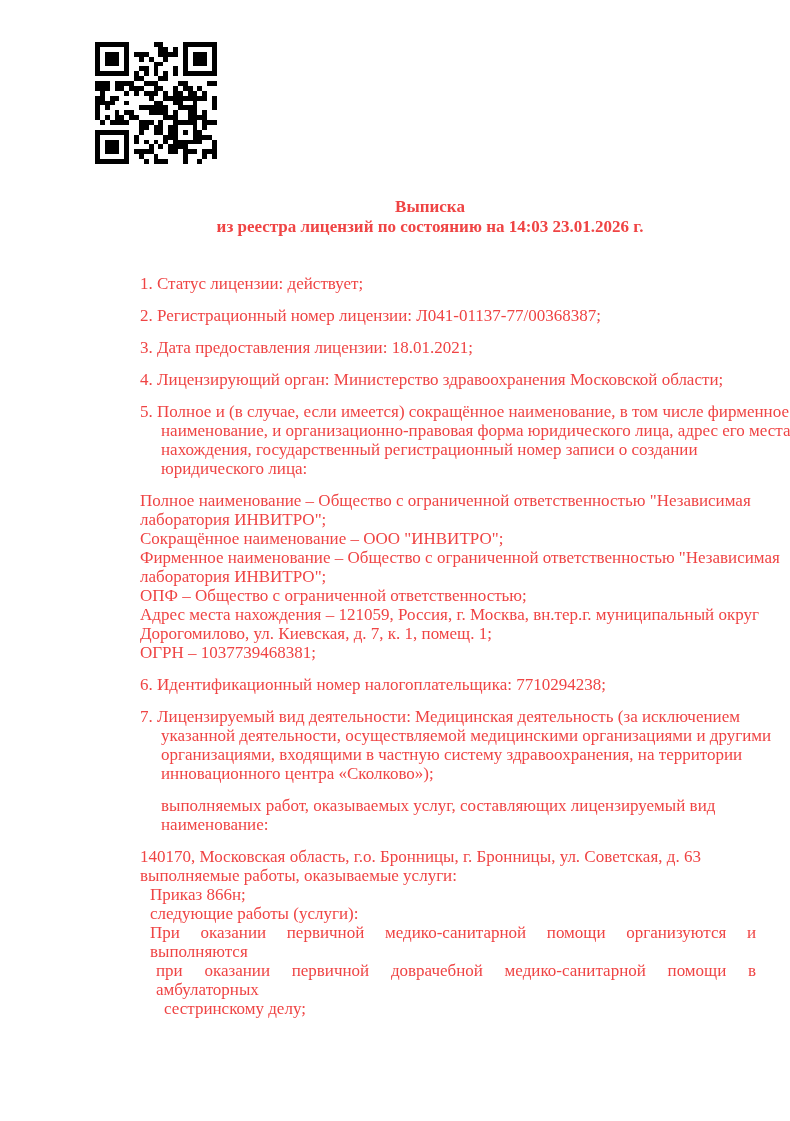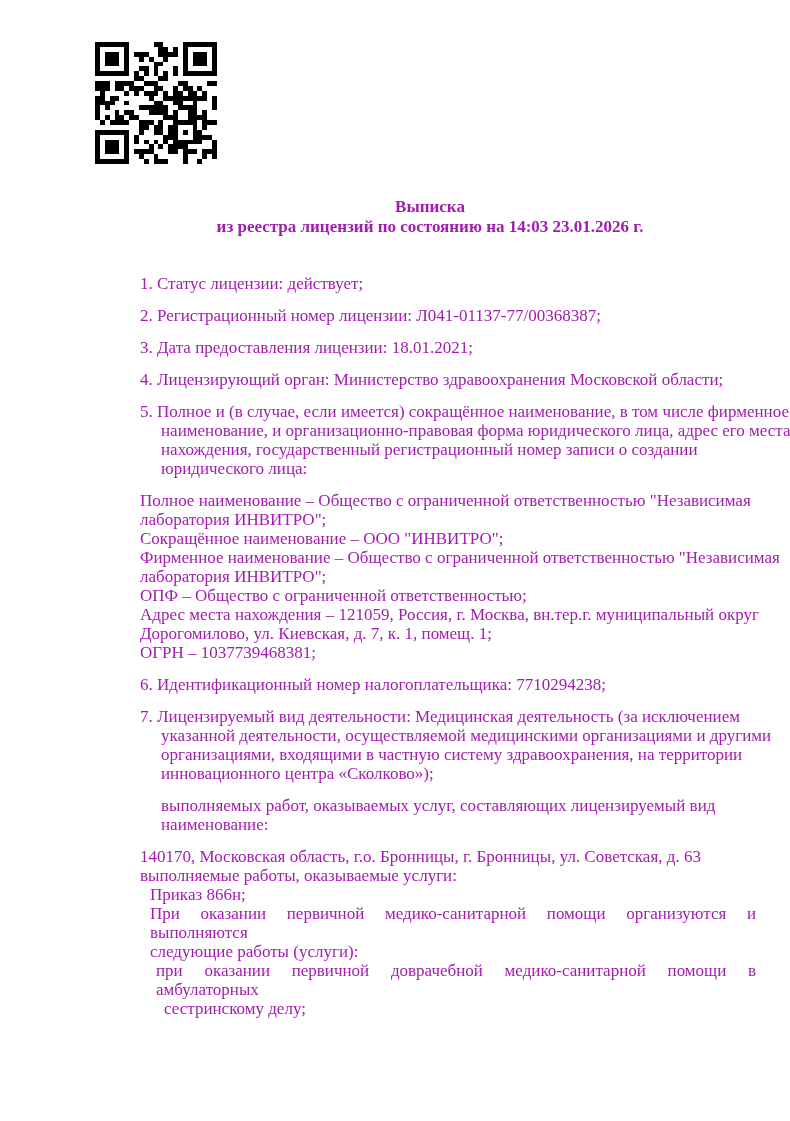--- a/index.html
+++ b/index.html
@@ -1,21 +1,21 @@
 <!DOCTYPE html>
 <html><head>
 <meta charset="utf-8">
 <style>
   html, body { margin: 0; padding: 0; background: #ffffff; }
   .page {
     position: relative;
     width: 790px;
     height: 1121px;
     background: #ffffff;
-    color: #a21caf;
+    color: #ef4444;
     font-family: "Liberation Serif", serif;
     overflow: hidden;
   }
   .qr {
     position: absolute;
     left: 95px;
     top: 42px;
     width: 122px;
     height: 122px;
   }
@@ -415,20 +415,20 @@
 
     <div class="para">
       <div class="line cont">выполняемых работ, оказываемых услуг, составляющих лицензируемый вид</div>
       <div class="line cont">наименование:</div>
     </div>
 
     <div class="para">
       <div class="line">140170, Московская область, г.о. Бронницы, г. Бронницы, ул. Советская, д. 63</div>
       <div class="line">выполняемые работы, оказываемые услуги:</div>
       <div class="line ind1">Приказ 866н;</div>
+      <div class="line ind1">следующие работы (услуги):</div>
       <div class="line ind1 just">При оказании первичной медико-санитарной помощи организуются и выполняются</div>
-      <div class="line ind1">следующие работы (услуги):</div>
       <div class="line ind2 just">при оказании первичной доврачебной медико-санитарной помощи в амбулаторных</div>
       <div class="line ind3">сестринскому делу;</div>
     </div>
 
   </div>
 </div>
 
 </body></html>

